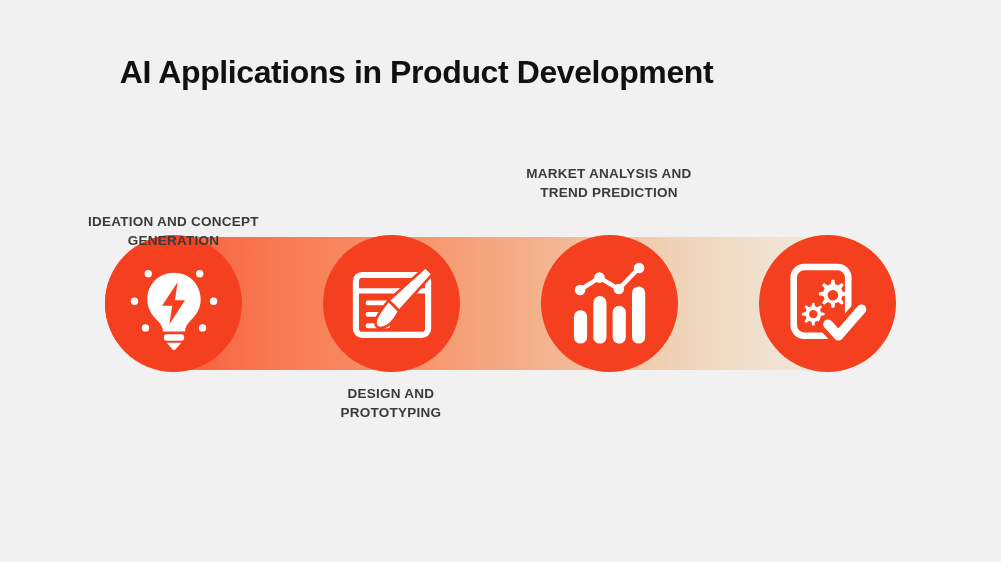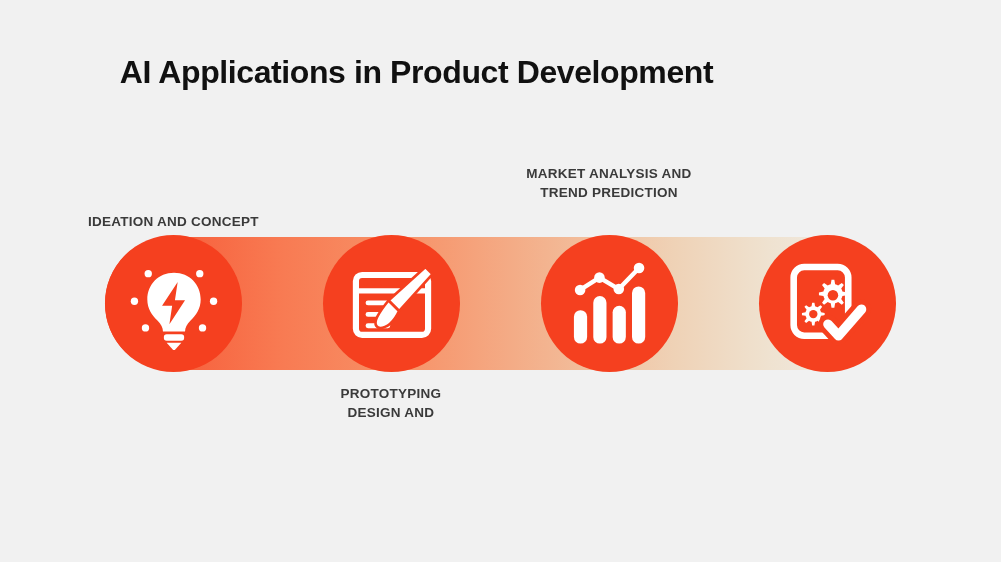--- a/index.html
+++ b/index.html
@@ -123,20 +123,21 @@
           <circle cx="22" cy="17" r="4" fill="#ffffff"></circle>
           <circle cx="78" cy="17" r="4" fill="#ffffff"></circle>
           <circle cx="7" cy="47" r="4" fill="#ffffff"></circle>
           <circle cx="93" cy="47" r="4" fill="#ffffff"></circle>
           <circle cx="19" cy="76" r="4" fill="#ffffff"></circle>
           <circle cx="81" cy="76" r="4" fill="#ffffff"></circle>
         </svg>
       </div>
       <div class="label label-l1" style="position:absolute;left:-78px;top:-70px;width:293px">
         <div>IDEATION AND CONCEPT</div>
+        <div>GENERATION</div>
       </div>
     </div>
 
     <div class="node" style="left:323px">
       <div class="circle">
         <svg class="icon-svg" width="88" height="88" viewBox="0 0 100 100" fill="none">
 
           <rect x="9" y="17" width="82" height="68" rx="7" stroke="#ffffff" stroke-width="7" fill="none"></rect>
 
           <line x1="11" y1="35" x2="89" y2="35" stroke="#ffffff" stroke-width="6"></line>
@@ -148,22 +149,22 @@
           <rect x="20" y="46" width="44" height="5.5" rx="2.7" fill="#ffffff"></rect>
           <rect x="20" y="59" width="34" height="5.5" rx="2.7" fill="#ffffff"></rect>
           <rect x="20" y="72" width="28" height="5.5" rx="2.7" fill="#ffffff"></rect>
 
           <path d="M88 8 L96 16 L58 58 L46 46 Z" fill="#ffffff" stroke="#F5401F" stroke-width="3" stroke-linejoin="round"></path>
 
           <path d="M46 46 L58 58 C58 58 52 72 42 76 C32 80 29 73 33 65 C37 57 46 46 46 46 Z" fill="#ffffff" stroke="#F5401F" stroke-width="3" stroke-linejoin="round"></path>
         </svg>
       </div>
       <div class="label" style="position:absolute;left:-32px;top:150px;width:200px">
+        <div>DESIGN AND</div>
         <div>PROTOTYPING</div>
-        <div>DESIGN AND</div>
       </div>
     </div>
 
     <div class="node" style="left:541px">
       <div class="circle">
         <svg class="icon-svg" width="88" height="88" viewBox="0 0 100 100" fill="none">
 
           <rect x="9" y="57" width="15" height="38" rx="7.5" fill="#ffffff"></rect>
           <rect x="31" y="41" width="15" height="54" rx="7.5" fill="#ffffff"></rect>
           <rect x="53" y="52" width="15" height="43" rx="7.5" fill="#ffffff"></rect>

